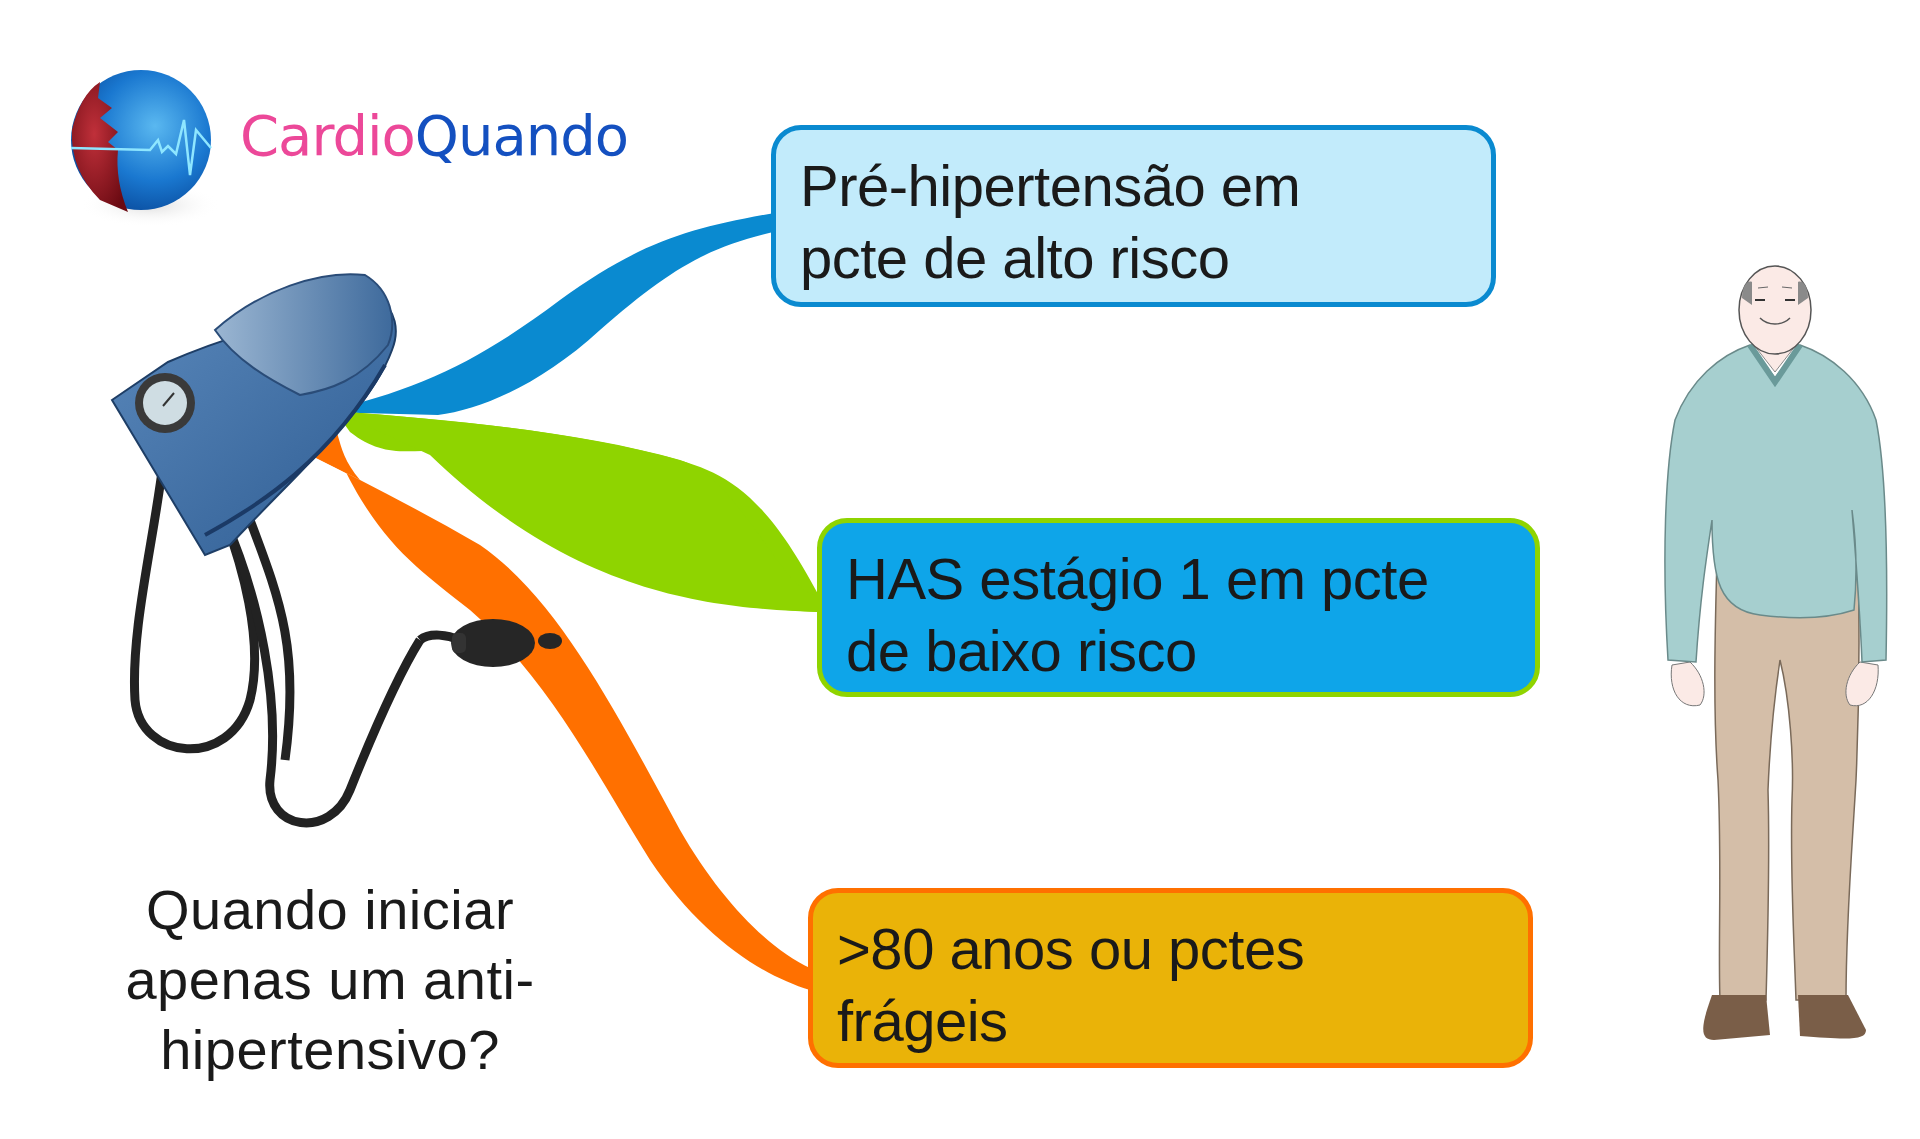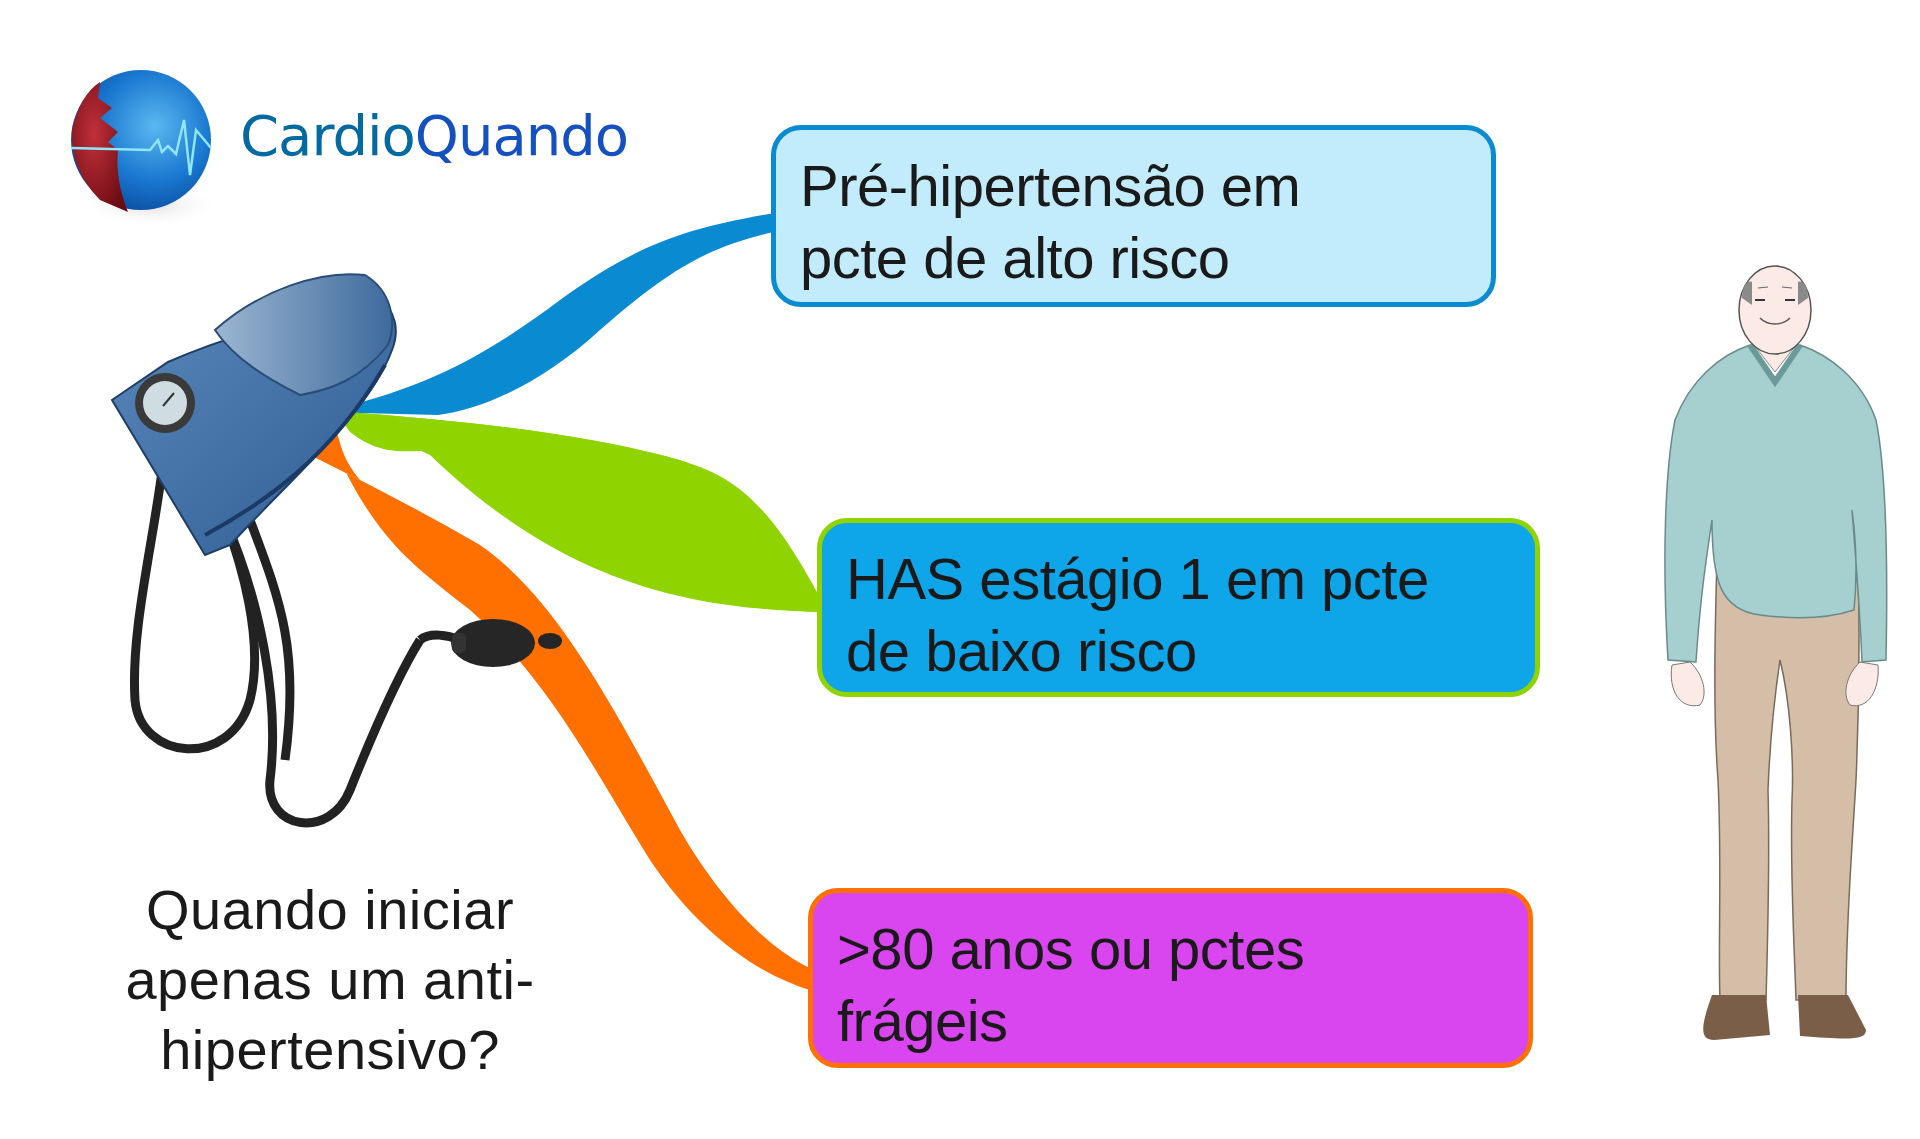--- a/index.html
+++ b/index.html
@@ -1,29 +1,29 @@
 <!DOCTYPE html>
 <html><head>
 <meta charset="utf-8">
 <style>
   html, body { margin:0; padding:0; background:#ffffff; }
   body { width:1920px; height:1139px; position:relative; overflow:hidden;
          font-family:"Liberation Sans", "DejaVu Sans", sans-serif; }
   #ribbons, #cuff, #man, #globe { position:absolute; left:0; top:0; }
   .logo-text { position:absolute; left:240px; top:108px; font-family:"DejaVu Sans", sans-serif;
                font-size:56px; letter-spacing:-1px; line-height:1; }
-  .logo-text .red { color:#0369a1; }
+  .logo-text .red { color:#ec4899; }
   .logo-text .blue { color:#1450c0; }
   .box { position:absolute; border-radius:30px; border-style:solid; border-width:5px;
          box-sizing:border-box; padding:20px 24px 0 24px; color:#1a1a1a;
          font-size:58px; line-height:72px; letter-spacing:-0.5px; }
   .box span { display:block; white-space:nowrap; }
   .box-blue { left:771px; top:125px; width:725px; height:182px; background:#c2ebfb; border-color:#0a8ad0; }
   .box-green { left:817px; top:518px; width:723px; height:179px; background:#0ea5e9; border-color:#8fd400; }
-  .box-orange { left:808px; top:888px; width:725px; height:180px; background:#d946ef; border-color:#ff7000; }
+  .box-orange { left:808px; top:888px; width:725px; height:180px; background:#eab308; border-color:#ff7000; }
   .question { position:absolute; left:80px; top:875px; width:500px; text-align:center;
               font-size:56px; line-height:70px; color:#1a1a1a; letter-spacing:0.5px; }
   .question span { display:block; }
 </style>
 </head>
 <body>
 
 <svg id="globe" width="240" height="240" viewBox="0 0 240 240">
   <defs>
     <radialGradient id="gblue" cx="60%" cy="40%" r="65%">

